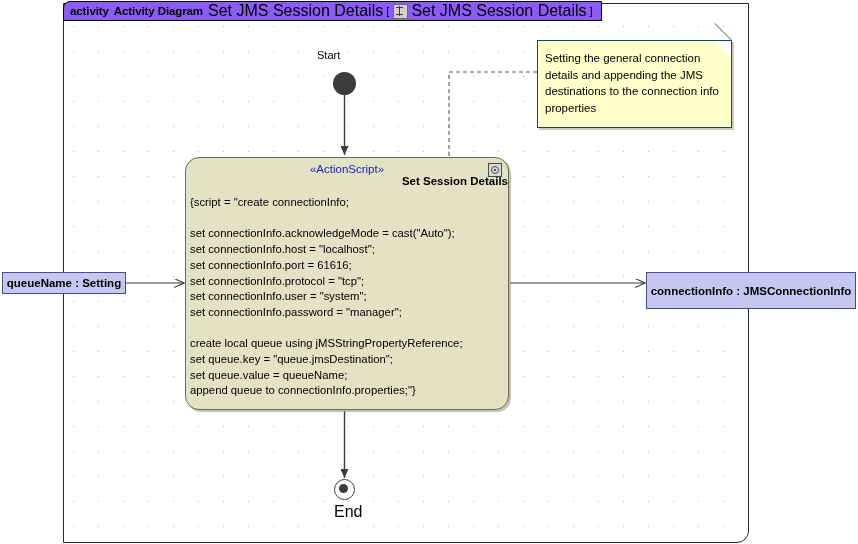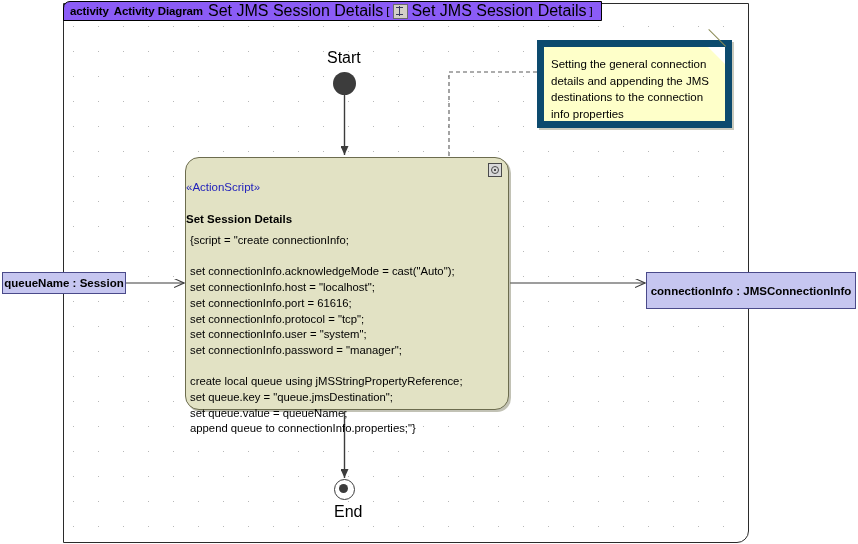--- a/index.html
+++ b/index.html
@@ -102,23 +102,23 @@
     position: absolute;
     left: 2px; top: 2px;
     width: 7px; height: 1px;
     background: #3a3a5e;
     box-shadow: 0 7px 0 0 #3a3a5e;
   }
 
   
   .start-label {
     position: absolute;
-    left: 327px;
+    left: 317px;
     top: 49px;
-    font-size: 16px;
+    font-size: 11px;
     color: #000;
   }
   .start-node {
     position: absolute;
     left: 333px;
     top: 72px;
     width: 23px;
     height: 23px;
     border-radius: 50%;
     background: #3c3c3c;
@@ -158,30 +158,30 @@
     top: 157px;
     width: 324px;
     height: 253px;
     box-sizing: border-box;
     background: #e2e2c4;
     border: 1px solid #6c6c4e;
     border-radius: 14px;
     box-shadow: 2px 2px 0 0 rgba(120,120,90,0.45);
   }
   .action-stereotype {
-    text-align: left;
+    text-align: center;
     color: #2222bb;
     font-size: 11.5px;
-    margin-top: 23px;
+    margin-top: 5px;
   }
   .action-title {
-    text-align: left;
+    text-align: right;
     font-weight: bold;
     font-size: 11.5px;
-    margin-top: 20px;
+    margin-top: 0;
     color: #000;
   }
   .action-body {
     margin: 8px 0 0 4px;
     font-size: 11.3px;
     line-height: 15.7px;
     white-space: pre;
     color: #000;
   }
   .action-icon {
@@ -213,21 +213,21 @@
 
   
   .note {
     position: absolute;
     left: 537px;
     top: 40px;
     width: 195px;
     height: 88px;
     box-sizing: border-box;
     background: #feffc9;
-    border: 7px solid #0c4a6e;
+    border: 1px solid #0c4a6e;
     box-shadow: 2px 2px 0 0 rgba(140,140,110,0.45);
   }
   .note-fold {
     position: absolute;
     right: 0; top: 0;
     width: 0; height: 0;
     border-left: 17px solid transparent;
     border-top: 17px solid #ffffff;
   }
   .note-fold-line {
@@ -346,19 +346,19 @@
   <div class="end-node"></div>
   <div class="end-label">End</div>
 
   <div class="note">
     <div class="note-text">Setting the general connection details and appending the JMS destinations to the connection info properties</div>
     <div class="note-fold"></div>
     <div class="note-fold-line"></div>
   </div>
 
   <div class="pin pin-in">
-    <span>queueName : Session</span>
+    <span>queueName : Setting</span>
   </div>
   <div class="pin pin-out">
     <span>connectionInfo : JMSConnectionInfo</span>
   </div>
 
 </div>
 
 </body></html>

